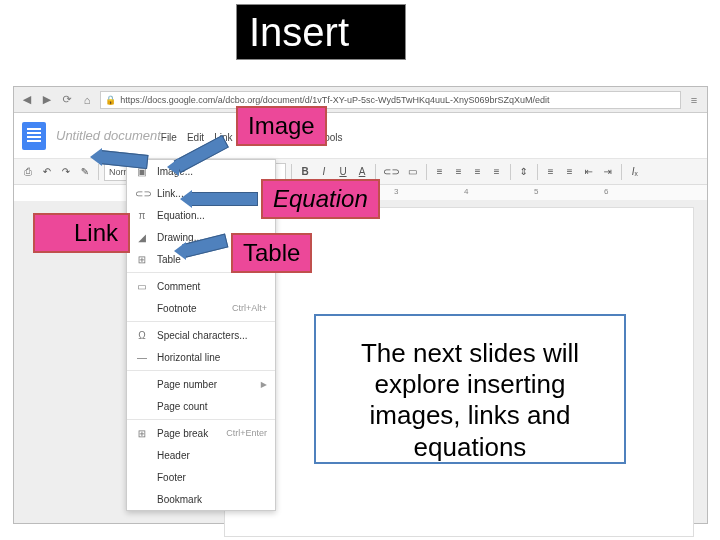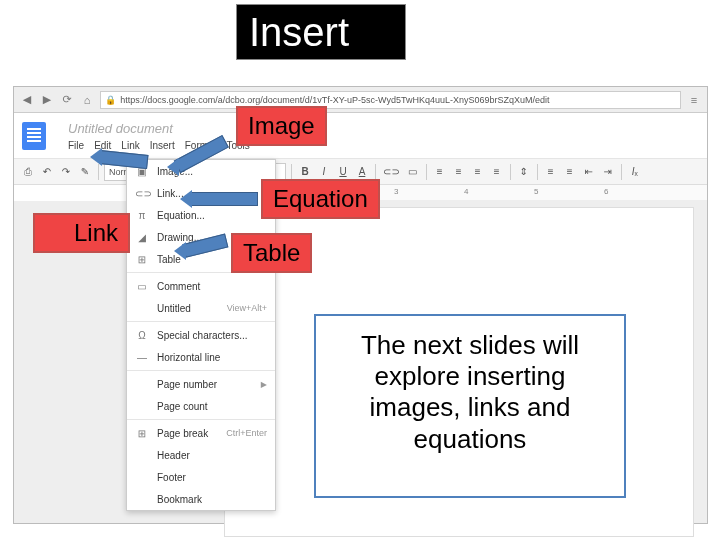--- a/index.html
+++ b/index.html
@@ -10,21 +10,21 @@
   .browser { position: absolute; top: 86px; left: 13px; width: 695px; height: 438px; border: 1px solid #bbb; background: #f5f5f5; }
   .browser-bar { height: 26px; background: #eee; border-bottom: 1px solid #ccc; display: flex; align-items: center; padding: 0 6px; gap: 6px; }
   .nav-btn { width: 14px; height: 14px; color: #777; font-size: 11px; display: inline-flex; align-items: center; justify-content: center; }
   .url-box { flex: 1; height: 18px; background: #fff; border: 1px solid #ccc; font-size: 9px; color: #555; display: flex; align-items: center; padding: 0 4px; overflow: hidden; white-space: nowrap; }
   .url-box .lock { color: #2a2; margin-right: 4px; font-size: 9px; }
 
   .doc-area { position: relative; height: calc(100% - 26px); background: #fff; }
   .doc-header { height: 46px; display: flex; align-items: center; padding-left: 8px; border-bottom: 1px solid #e5e5e5; }
   .doc-logo { width: 24px; height: 28px; background: #4285f4; border-radius: 2px; position: relative; margin-right: 10px; }
   .doc-logo::after { content: ""; position: absolute; left: 5px; top: 6px; width: 14px; height: 2px; background: #fff; box-shadow: 0 4px 0 #fff, 0 8px 0 #fff, 0 12px 0 #fff; }
-  .doc-titles { display: flex; flex-direction: column; margin-left: 12px; }
+  .doc-titles { display: flex; flex-direction: row; }
   .doc-title { font-size: 13px; color: #aaa; font-style: italic; }
   .menu-bar { display: flex; gap: 10px; font-size: 10px; color: #444; margin-top: 4px; }
 
   .toolbar { height: 26px; background: #f5f5f5; border-bottom: 1px solid #ddd; display: flex; align-items: center; padding: 0 6px; gap: 3px; font-size: 10px; color: #555; }
   .tbtn { min-width: 16px; height: 18px; display: inline-flex; align-items: center; justify-content: center; padding: 0 2px; }
   .tsep { width: 1px; height: 16px; background: #ccc; margin: 0 2px; }
   .tsel { border: 1px solid #ccc; background: #fff; height: 18px; padding: 0 4px; display: inline-flex; align-items: center; font-size: 9px; }
 
   .ruler { height: 16px; background: #fafafa; border-bottom: 1px solid #eee; position: relative; font-size: 8px; color: #888; margin-left: 200px; }
   .ruler span { position: absolute; top: 2px; }
@@ -33,26 +33,26 @@
   .sheet { position: absolute; top: 94px; left: 210px; width: 470px; height: 330px; background: #fff; border: 1px solid #ddd; }
 
   .insert-menu { position: absolute; top: 46px; left: 112px; width: 150px; background: #fff; border: 1px solid #ccc; box-shadow: 0 2px 6px rgba(0,0,0,.2); z-index: 5; font-size: 10px; }
   .mi { display: flex; align-items: center; height: 22px; padding: 0 8px; color: #333; gap: 8px; }
   .mi .ic { width: 14px; text-align: center; color: #777; font-size: 10px; }
   .mi .lbl { flex: 1; }
   .mi .sc { color: #999; font-size: 9px; }
   .mi .arr { color: #999; font-size: 8px; }
   .msep { height: 1px; background: #e5e5e5; margin: 2px 0; }
 
-  .callout { position: absolute; background: #ef4444; border: 2px solid #c0504d; font-size: 24px; padding: 4px 10px; color: #000; z-index: 20; }
+  .callout { position: absolute; background: #ec4899; border: 2px solid #c0504d; font-size: 24px; padding: 4px 10px; color: #000; z-index: 20; }
   .arrow { position: absolute; z-index: 19; }
   .arrow-body { background: #4f81bd; border: 1px solid #385d8a; }
   .arrow-head { width: 0; height: 0; position: absolute; }
 
-  .note-box { position: absolute; top: 314px; left: 314px; width: 312px; height: 184px; background: #fff; border: 2px solid #4f81bd; font-size: 26px; text-align: center; padding: 14px 12px; line-height: 1.2; z-index: 15; }
+  .note-box { position: absolute; top: 314px; left: 314px; width: 312px; height: 150px; background: #fff; border: 2px solid #4f81bd; font-size: 26px; text-align: center; padding: 22px 12px; line-height: 1.2; z-index: 15; }
 </style>
 </head>
 <body>
 
 <div class="title-badge">Insert</div>
 
 <div class="browser">
   <div class="browser-bar">
     <span class="nav-btn">◀</span>
     <span class="nav-btn">▶</span>
@@ -156,22 +156,22 @@
           <span class="lbl">Table</span>
           <span class="arr">▶</span>
         </div>
         <div class="msep"></div>
         <div class="mi">
           <span class="ic">▭</span>
           <span class="lbl">Comment</span>
         </div>
         <div class="mi">
           <span class="ic"></span>
-          <span class="lbl">Untitled</span>
-          <span class="sc">View+Alt+</span>
+          <span class="lbl">Footnote</span>
+          <span class="sc">Ctrl+Alt+</span>
         </div>
         <div class="msep"></div>
         <div class="mi">
           <span class="ic">Ω</span>
           <span class="lbl">Special characters...</span>
         </div>
         <div class="mi">
           <span class="ic">—</span>
           <span class="lbl">Horizontal line</span>
         </div>
@@ -201,21 +201,21 @@
         </div>
         <div class="mi">
           <span class="ic"></span>
           <span class="lbl">Bookmark</span>
         </div>
       </div>
   </div>
 </div>
 
 <div class="callout" style="top:106px; left:236px;">Image</div>
-<div class="callout" style="top:179px; left:261px;">Equation</div>
+<div class="callout" style="top:179px; left:261px;font-style:italic;">Equation</div>
 <div class="callout" style="top:213px; left:33px;padding-left:39px;">Link</div>
 <div class="callout" style="top:233px; left:231px;">Table</div>
 
 <div class="arrow" style="top:150px; left:100px;">
   <div class="arrow-body" style="width:48px; height:14px; transform: rotate(6deg); transform-origin:left center;"></div>
   <div class="arrow-head" style="left:-10px; top:-2px; border-right:12px solid #4f81bd; border-top:9px solid transparent; border-bottom:9px solid transparent;"></div>
 </div>
 <div class="arrow" style="top:160px; left:177px;">
   <div class="arrow-body" style="width:55px; height:14px; transform: rotate(-28deg); transform-origin:left center;"></div>
   <div class="arrow-head" style="left:-10px; top:-2px; border-right:12px solid #4f81bd; border-top:9px solid transparent; border-bottom:9px solid transparent;"></div>

